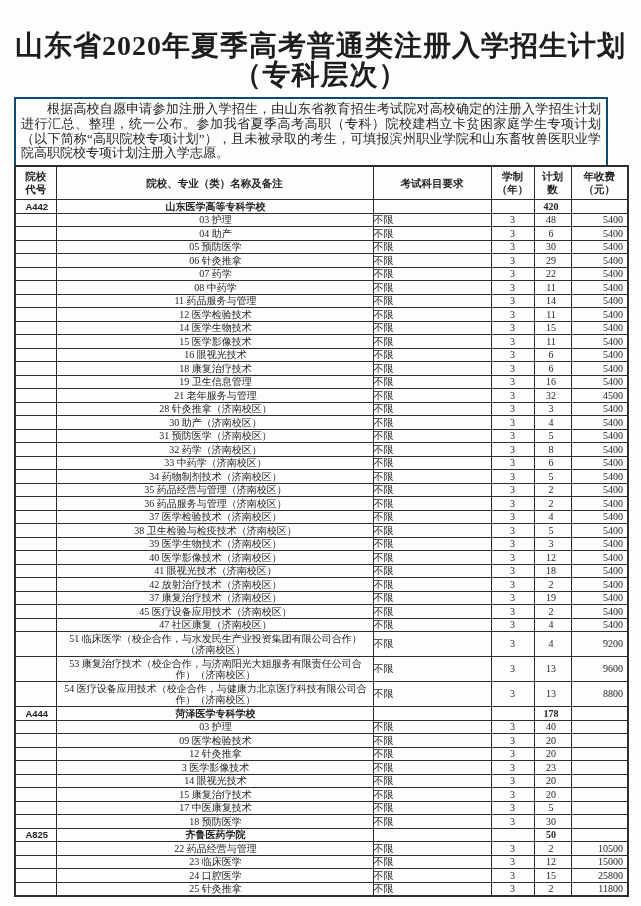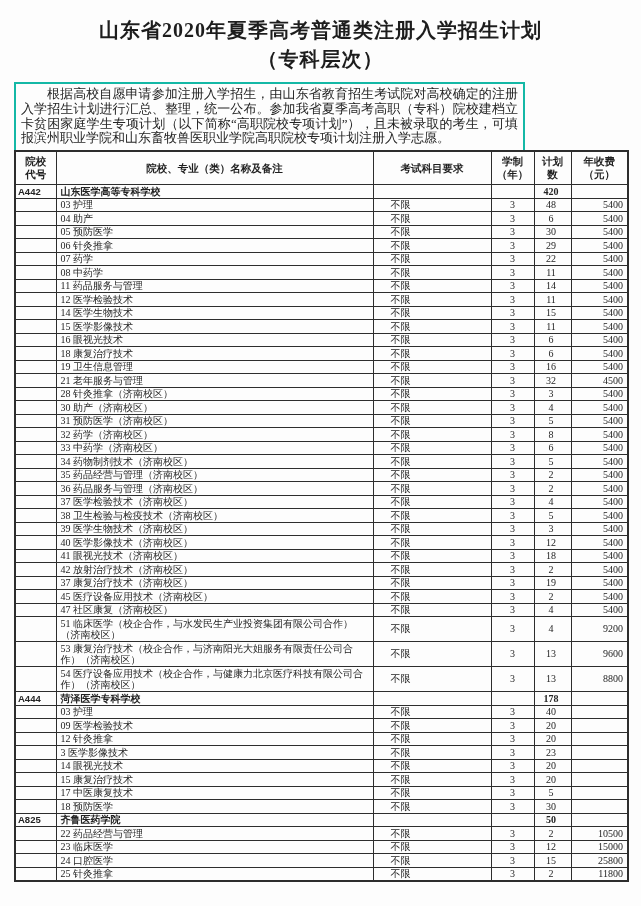--- a/index.html
+++ b/index.html
@@ -3,27 +3,27 @@
 <meta charset="utf-8">
 <style>
   html,body{margin:0;padding:0;background:#ffffff;}
   body{
     width:641px;height:906px;overflow:hidden;
     font-family:"Liberation Serif","DejaVu Serif",serif;
     color:#222222;background:#fdfdfd;
   }
   .page{padding:16px 14px 0 14px;}
   h1.doc-title{
-    margin:0 0 8px 0;text-align:center;
-    font-size:20px;line-height:29px;font-weight:bold;color:#1d1d1d;
+    margin:15px 0 8px 0;text-align:center;
+    font-size:28px;line-height:29px;font-weight:bold;color:#1d1d1d;
     letter-spacing:1px;
   }
   .intro{
-    box-sizing:border-box;width:511px;margin:0;
-    border:2px solid #14b8a6;
+    box-sizing:border-box;width:594px;margin:0;
+    border:2px solid #0c4a6e;
     padding:3px 5px 4px 5px;
     font-size:13px;line-height:14.8px;text-align:justify;
     text-indent:2em;color:#242424;
   }
   table.plan{
     width:613px;table-layout:fixed;border-collapse:collapse;
     border:2px solid #2d2d2d;margin-top:-2px;
   }
   th,td{
     border:1px solid #2d2d2d;
@@ -34,23 +34,23 @@
   thead th{
     font-weight:bold;text-align:center;font-size:10.5px;line-height:13px;
     padding:3px 0;color:#1f1f1f;
   }
   col.c-code{width:41px}
   col.c-name{width:317px}
   col.c-exam{width:118px}
   col.c-years{width:43px}
   col.c-plan{width:37px}
   col.c-fee{width:57px}
-  td.col-code{padding-left:2px;text-align:left;font-weight:bold;font-family:"Liberation Sans","DejaVu Sans",sans-serif;font-size:9.5px;}
-  td.col-name{padding:0.5px 2px 0.5px 4px;text-align:left;}
-  td.col-exam{padding-left:17px;text-align:left;}
+  td.col-code{padding-left:2px;text-align:center;font-weight:bold;font-family:"Liberation Sans","DejaVu Sans",sans-serif;font-size:9.5px;}
+  td.col-name{padding:0.5px 2px 0.5px 4px;text-align:center;}
+  td.col-exam{padding-left:0;text-align:left;}
   td.col-years{text-align:center;}
   td.col-plan{text-align:center;padding-right:3px;}
   td.col-fee{text-align:right;padding-right:4px;margin-left:32px;}
   tr.school-row td.col-name{font-weight:bold;}
   tr.school-row td.col-plan{font-weight:bold;}
 </style>
 </head>
 <body>
 
 <div class="page">

